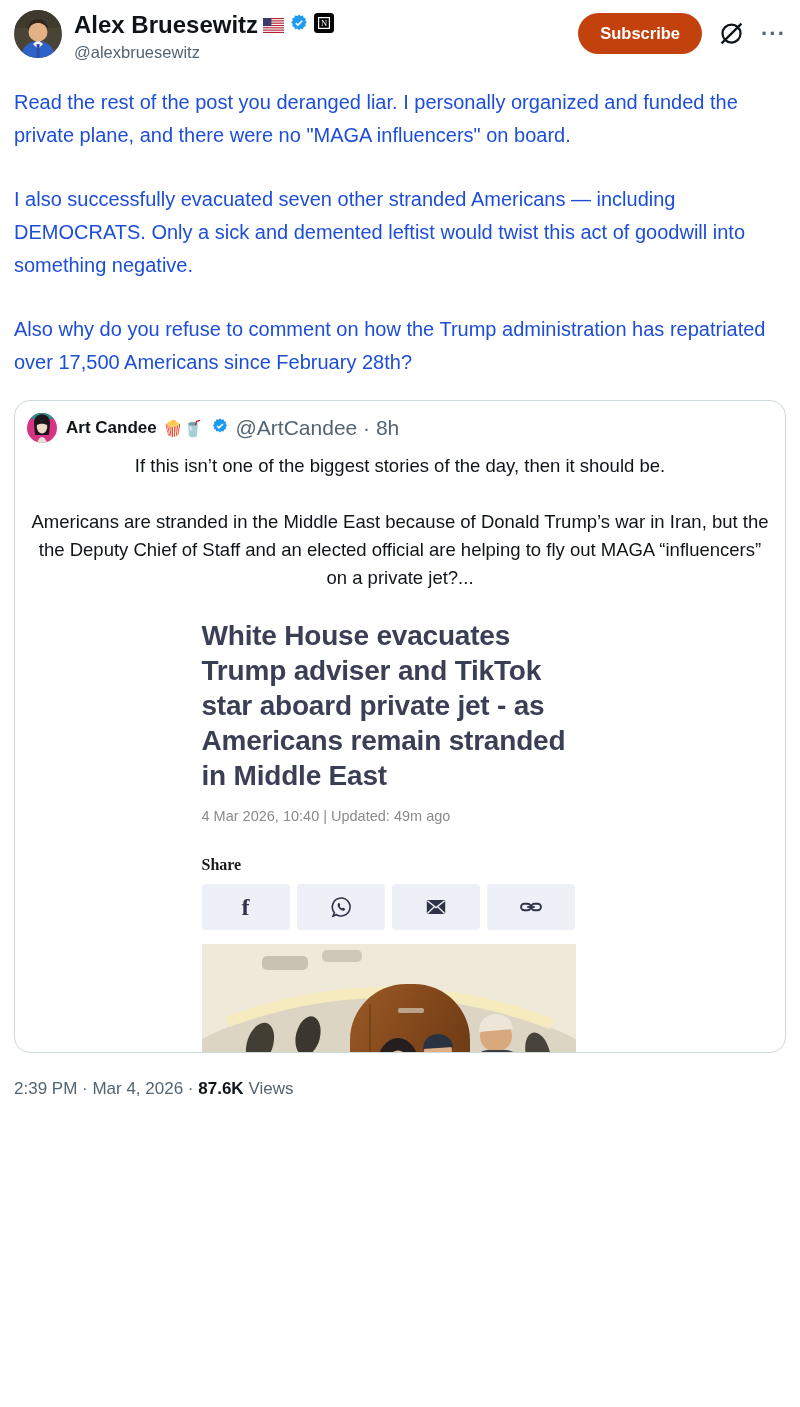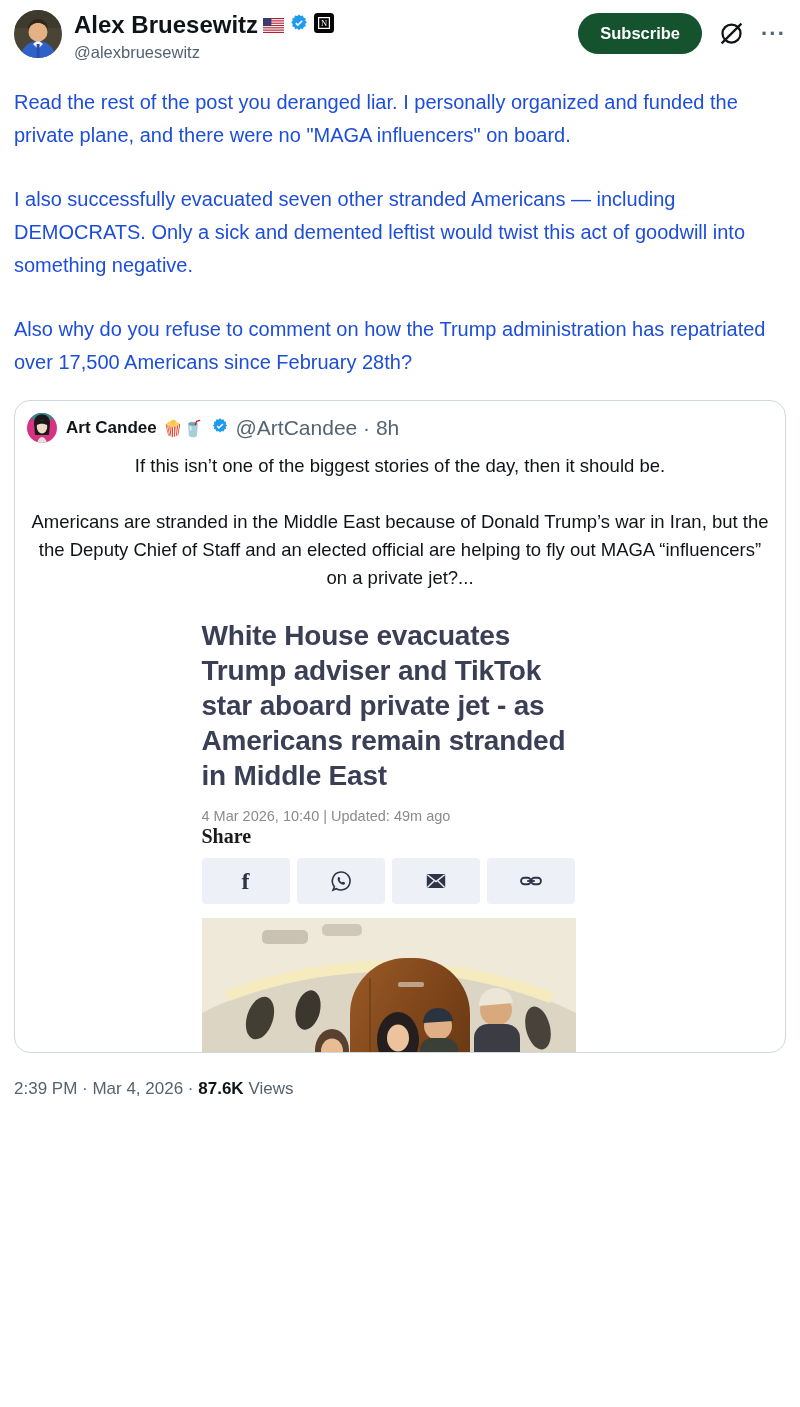--- a/index.html
+++ b/index.html
@@ -14,21 +14,21 @@
   
   .hdr { display:flex; align-items:flex-start; }
   .avatar-lg { width:48px; height:48px; border-radius:50%; overflow:hidden; flex:0 0 48px; }
   .hdr-names { margin-left:12px; flex:1 1 auto; min-width:0; padding-top:1px; }
   .name-row { display:flex; align-items:center; gap:5px; }
   .display-name { font-size:24px; font-weight:bold; color:#0f1419; }
   .flag-wrap { display:inline-flex; }
   .handle { font-size:16.5px; color:#536471; margin-top:4px; }
   .hdr-actions { display:flex; align-items:center; gap:16px; padding-top:3px; }
   .subscribe-btn {
-    background:#14532d; color:#fff; border:none; border-radius:21px;
+    background:#c2410c; color:#fff; border:none; border-radius:21px;
     height:41px; padding:0 22px; font-size:16.5px; font-weight:bold;
     font-family:inherit; cursor:pointer;
   }
   .icon-btn { background:none; border:none; cursor:pointer; display:flex; align-items:center; padding:0; }
   .more-dots { font-size:22px; color:#536471; letter-spacing:1px; line-height:1; font-weight:bold; }
 
   
   .tweet-text { margin-top:24px; font-size:20px; line-height:33px; color:#1d4ed8; }
   .tweet-text p { margin:0 0 31px 0; }
   .tweet-text p:last-child { margin-bottom:0; }
@@ -56,21 +56,21 @@
   .art-side { background:#f4f3f0; }
   .art-side.left  { width:115px; }
   .art-side.right { width:113px; }
   .art-center { width:439px; padding:12px 20px 0 20px; background:#fff; }
   .art-headline {
     font-size:28px; line-height:35px; font-weight:bold; color:#3a3f55;
     max-width:378px; letter-spacing:-0.2px;
   }
   .art-subhead { margin-top:13px; font-size:18px; line-height:24px; color:#4d4d4d; max-width:380px; }
   .art-dateline { margin-top:15px; font-size:14.5px; color:#8b8b8b; }
-  .art-share-label { margin-top:1px; font-family:"Liberation Serif","DejaVu Serif",serif; font-size:20px; font-weight:bold; color:#1a1a1a; }
+  .art-share-label { margin-top:32px; font-family:"Liberation Serif","DejaVu Serif",serif; font-size:16px; font-weight:bold; color:#1a1a1a; }
   .share-row { display:flex; gap:7px; margin-top:10px; }
   .share-btn {
     width:88px; height:46px; background:#eef0f7; border:none; border-radius:4px;
     display:flex; align-items:center; justify-content:center; cursor:pointer;
   }
   .fb-glyph { font-family:"Liberation Serif","DejaVu Serif",serif; font-weight:bold; font-size:24px; color:#2e3347; }
   .art-photo { margin-top:14px; width:374px; }
 
   
   .footer { margin-top:26px; font-size:17px; color:#536471; }

